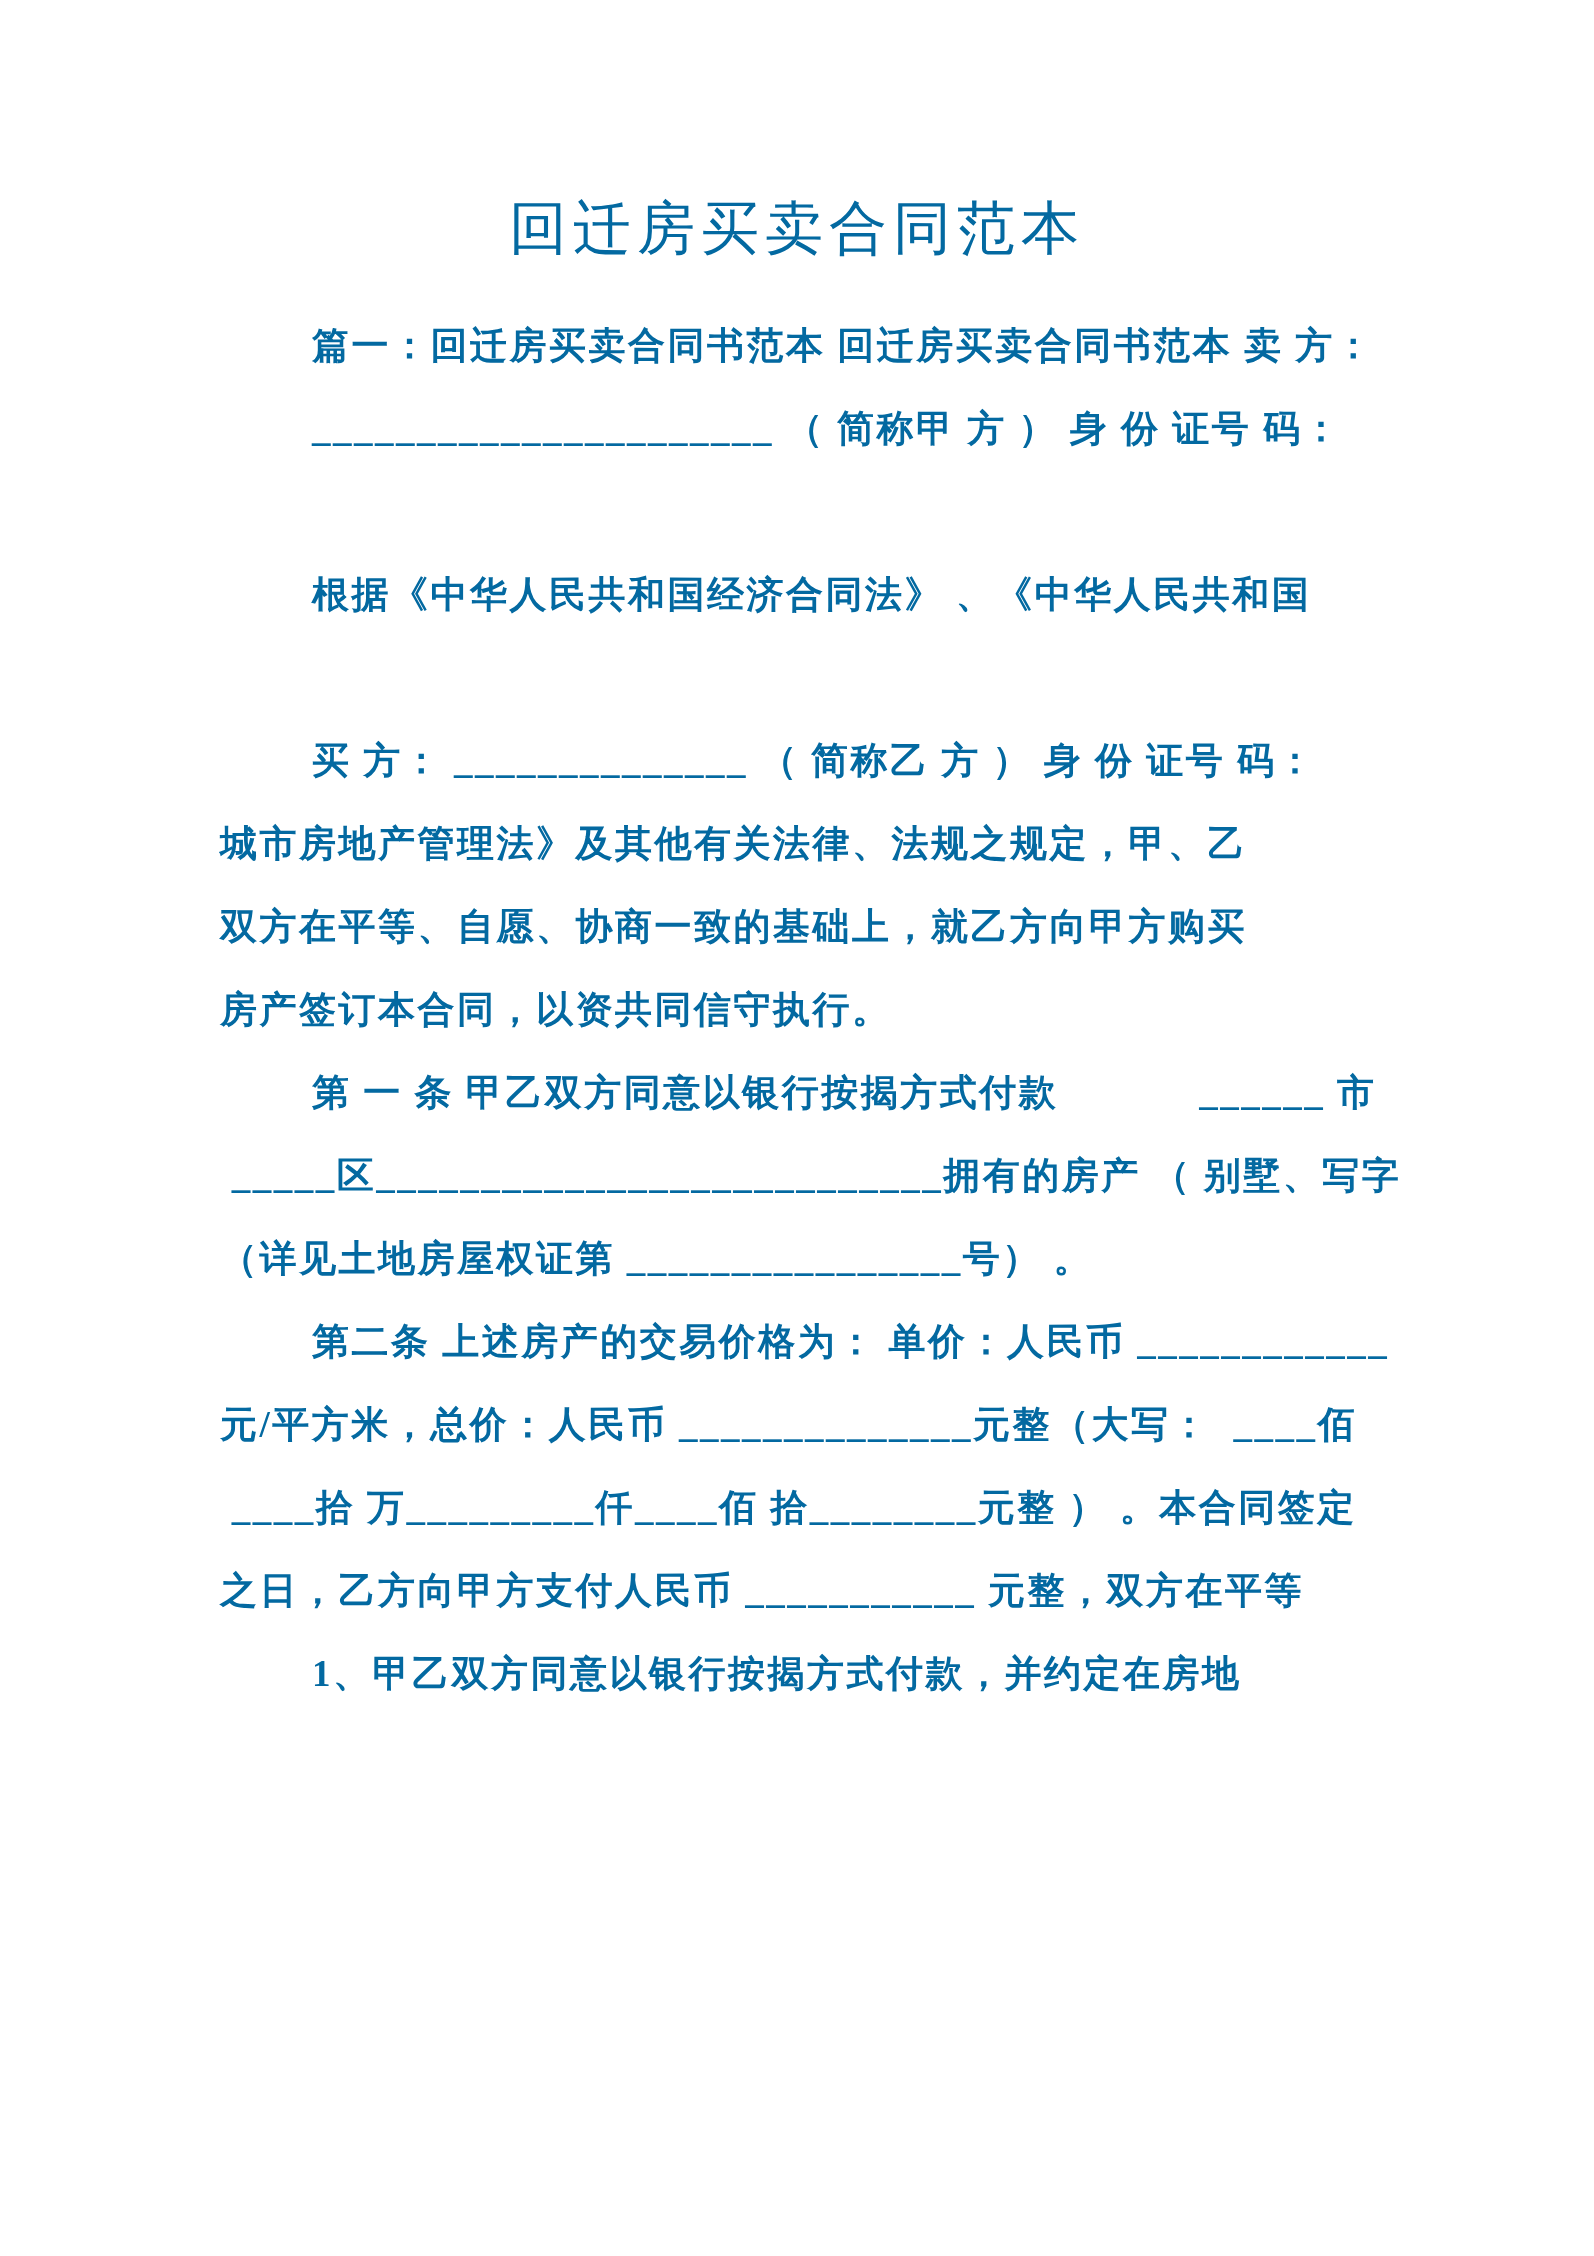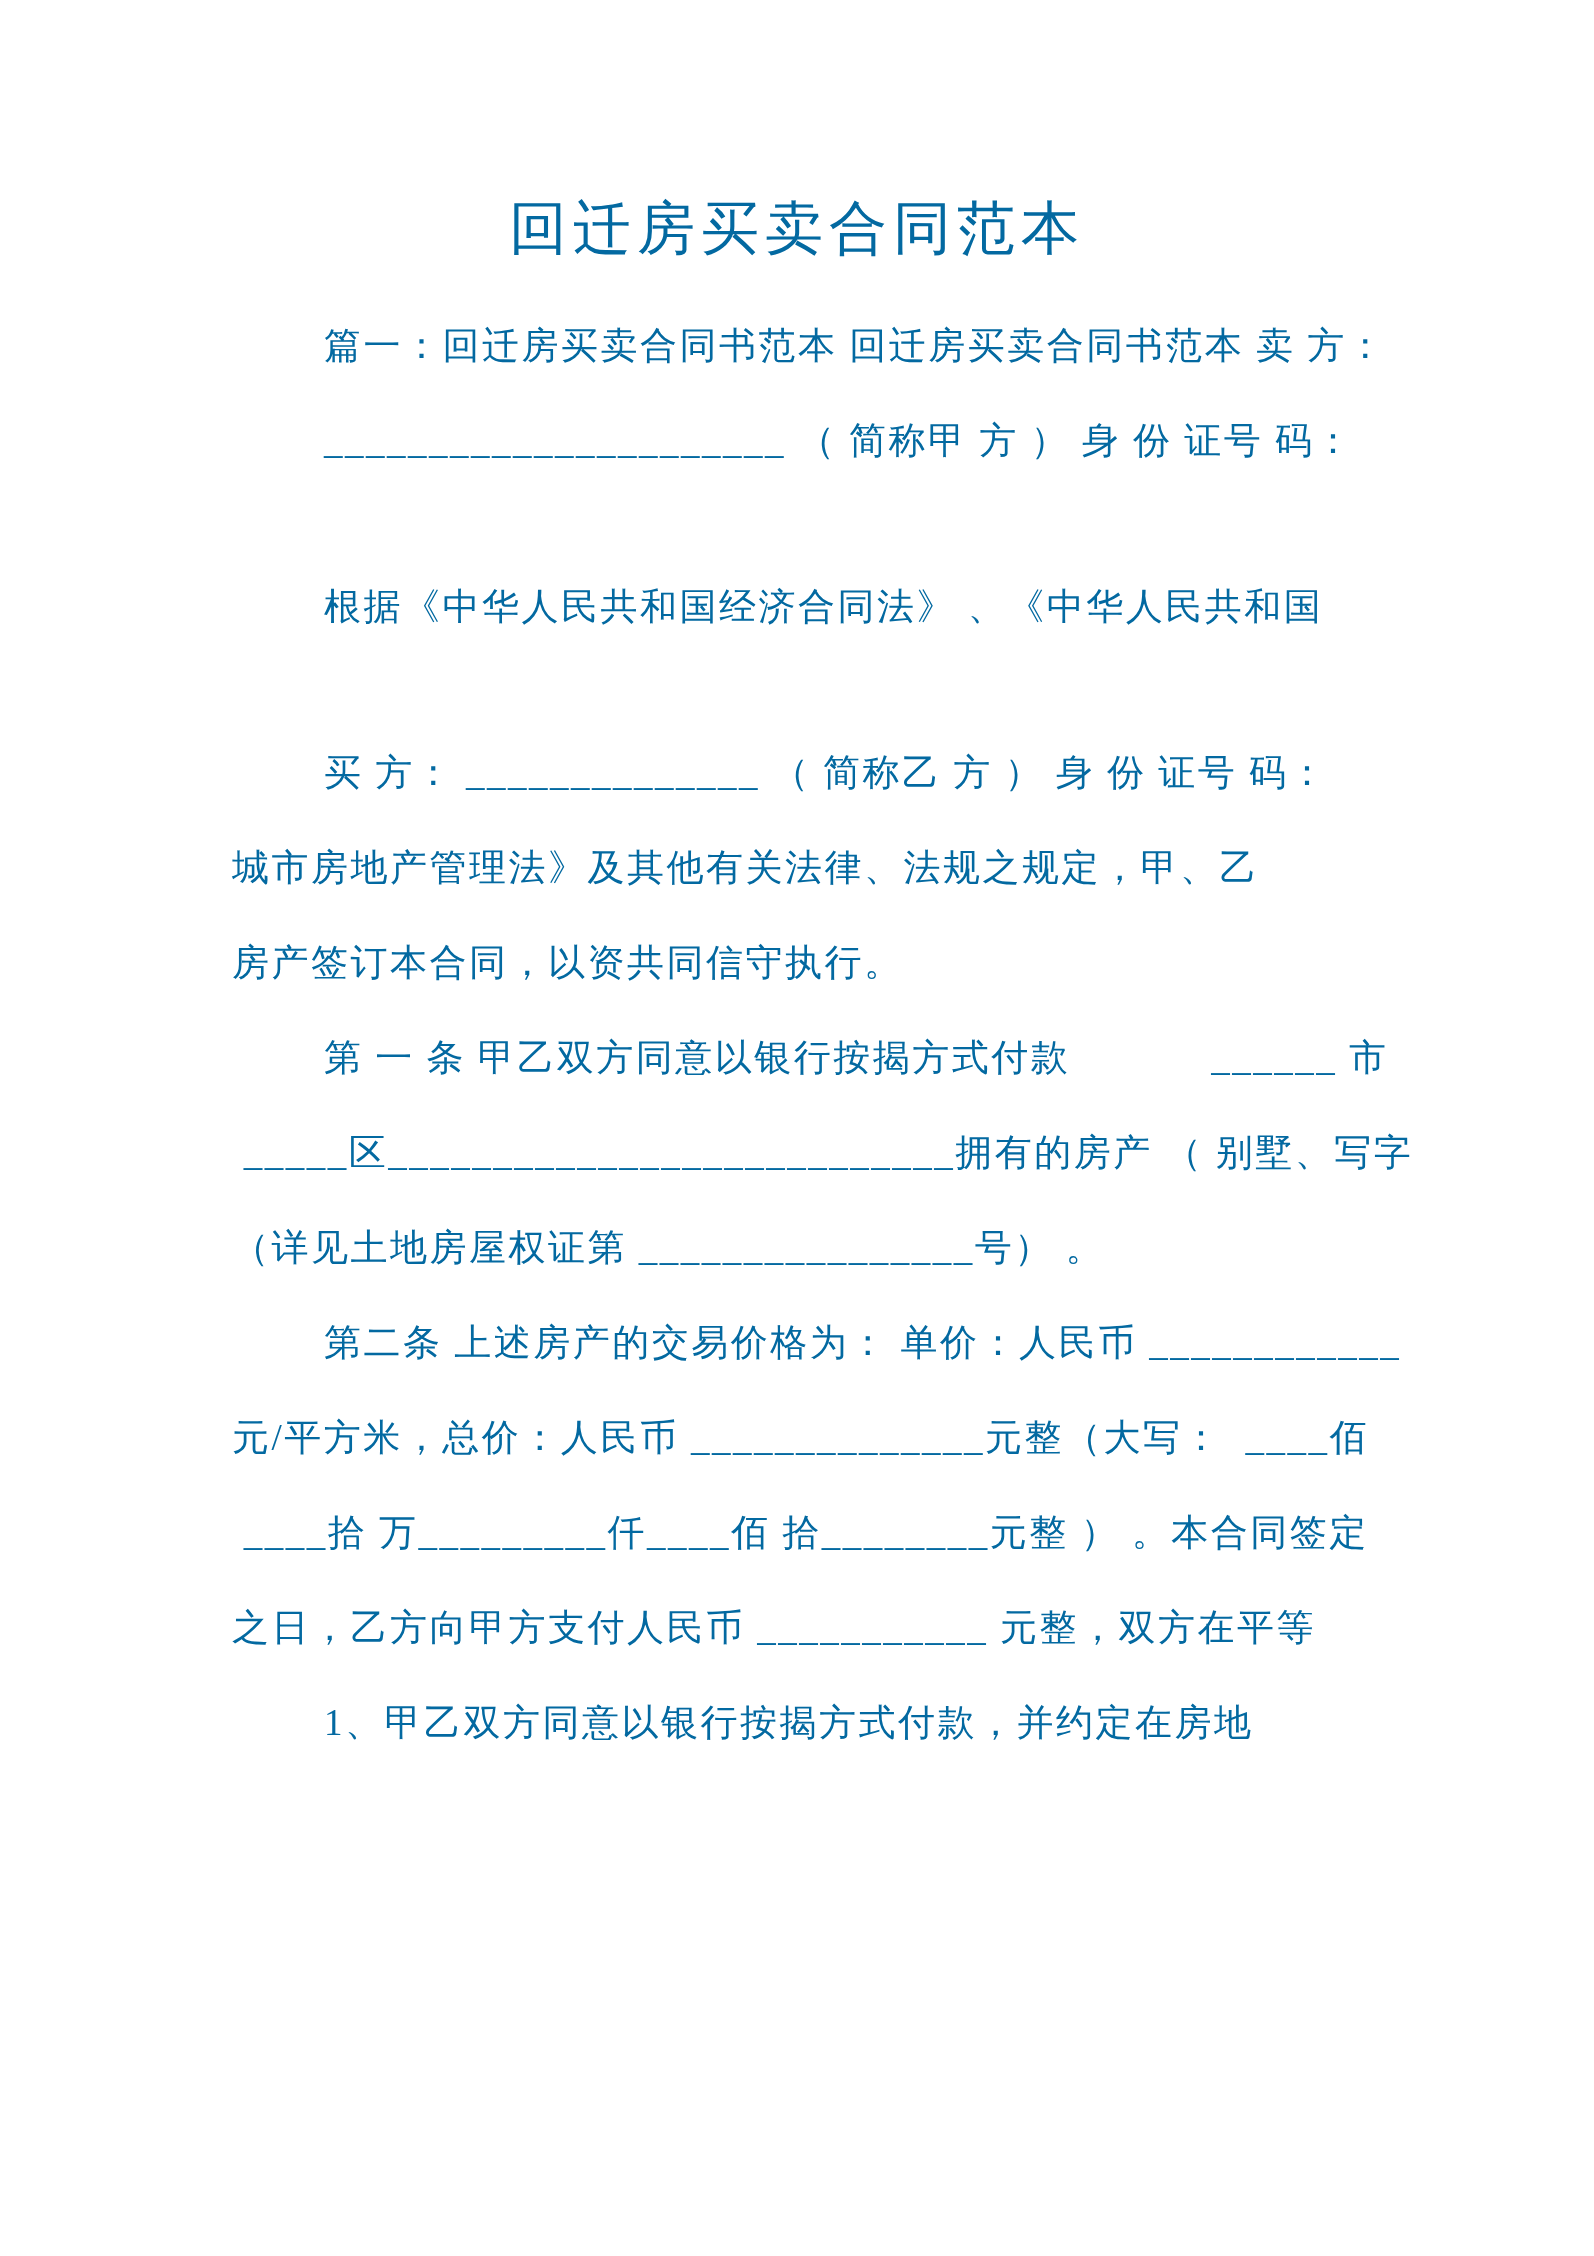--- a/index.html
+++ b/index.html
@@ -25,46 +25,47 @@
     line-height: 66px;
     font-weight: 400;
     letter-spacing: 6px;
   }
   .doc-body {
     margin-top: 42px;
     padding-left: 220px;
     padding-right: 130px;
   }
   p.line {
-    margin: 12px;
+    margin: 0;
     height: 83px;
     line-height: 83px;
     font-size: 37px;
     letter-spacing: 2.5px;
     white-space: pre-wrap;
-    font-weight: 400;
+    font-weight: 700;
   }
   p.line.indent {
     padding-left: 92px;
   }
   p.line.space-before {
     margin-top: 83px;
   }
 </style>
 </head>
 <body>
 
 <div class="page">
   <h1 class="title">回迁房买卖合同范本</h1>
   <div class="doc-body">
       <p class="line indent">篇一：回迁房买卖合同书范本 回迁房买卖合同书范本 卖 方：</p>
       <p class="line indent">______________________ （ 简称甲 方 ） 身 份 证号 码：</p>
       <p class="line indent space-before">根据《中华人民共和国经济合同法》 、《中华人民共和国</p>
       <p class="line indent space-before">买 方： ______________ （ 简称乙 方 ） 身 份 证号 码：</p>
       <p class="line">城市房地产管理法》及其他有关法律、法规之规定，甲、乙</p>
+      <p class="line">双方在平等、自愿、协商一致的基础上，就乙方向甲方购买</p>
       <p class="line">房产签订本合同，以资共同信守执行。</p>
       <p class="line indent">第 一 条 甲乙双方同意以银行按揭方式付款            ______ 市</p>
       <p class="line"> _____区___________________________拥有的房产 （ 别墅、写字</p>
       <p class="line">（详见土地房屋权证第 ________________号） 。</p>
       <p class="line indent">第二条 上述房产的交易价格为： 单价：人民币 ____________</p>
       <p class="line">元/平方米，总价：人民币 ______________元整（大写：  ____佰</p>
       <p class="line"> ____拾 万_________仟____佰 拾________元整 ） 。本合同签定</p>
       <p class="line">之日，乙方向甲方支付人民币 ___________ 元整，双方在平等</p>
       <p class="line indent">1、甲乙双方同意以银行按揭方式付款，并约定在房地</p>
     </div>

